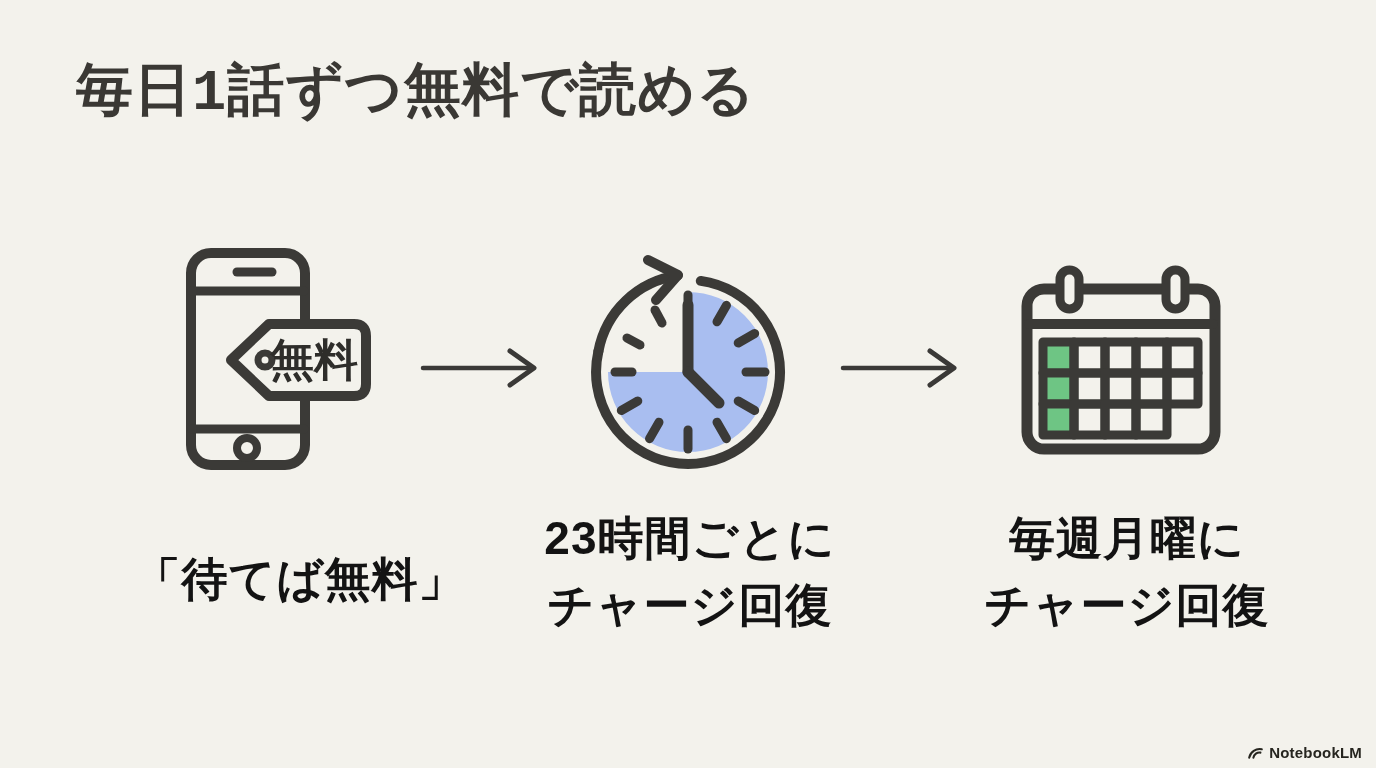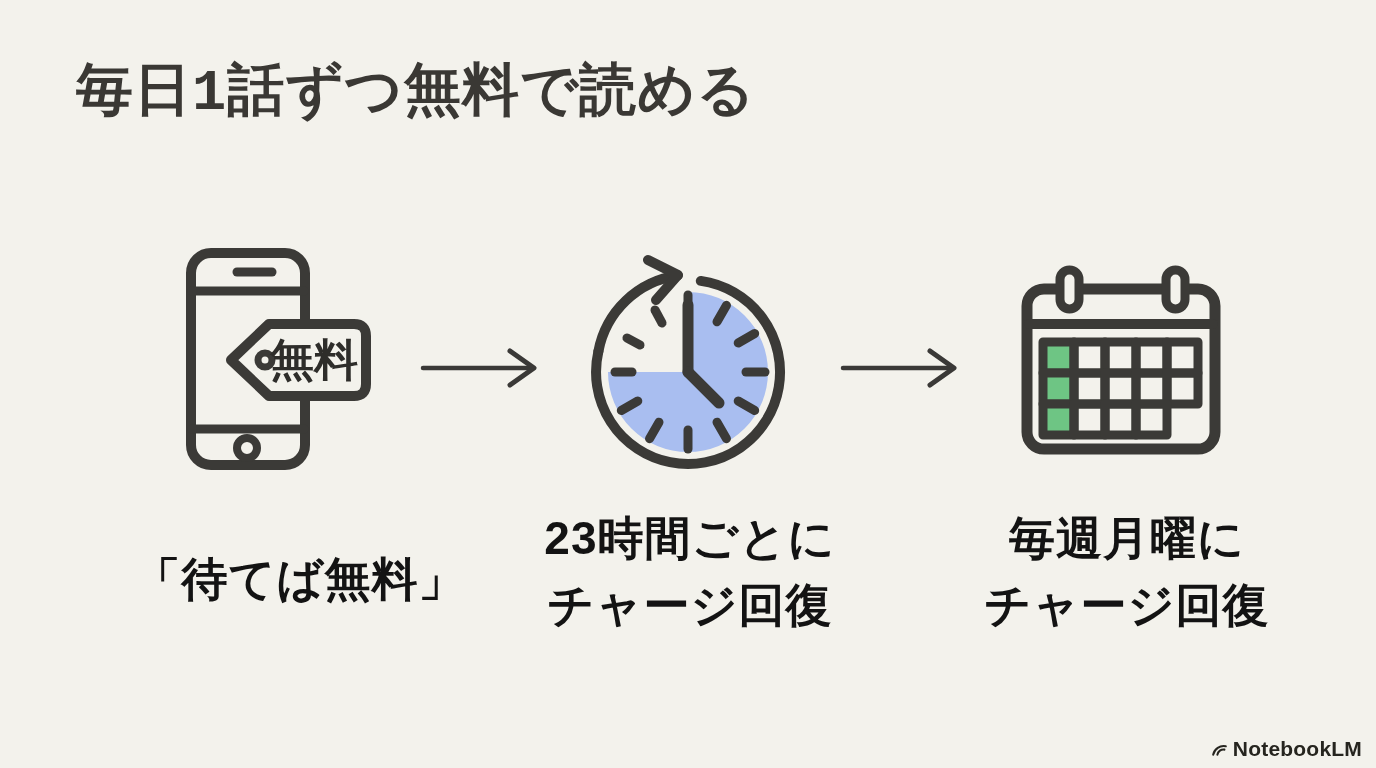--- a/index.html
+++ b/index.html
@@ -29,21 +29,21 @@
   .step-label-1{left:78px;width:444px;margin-top:41px;}
   .step-label-2{left:500px;width:380px;}
   .step-label-3{left:928px;width:398px;}
   .tag-text{
     font-family:"Liberation Sans","DejaVu Sans",sans-serif;
     font-size:44px;font-weight:700;fill:#2E2D2A;
   }
   .watermark{
     position:absolute;right:14px;bottom:7px;
     display:flex;align-items:center;gap:5px;
-    font-size:21px;font-weight:700;color:#26251F;letter-spacing:0.2px;
+    font-size:15px;font-weight:700;color:#26251F;letter-spacing:0.2px;
   }
 </style>
 </head>
 <body>
 
 <div class="slide">
 
   <div class="page-title">毎日1話ずつ無料で読める</div>
 
   <svg class="icon-abs phone-icon" width="200" height="232" viewBox="0 0 200 232">

